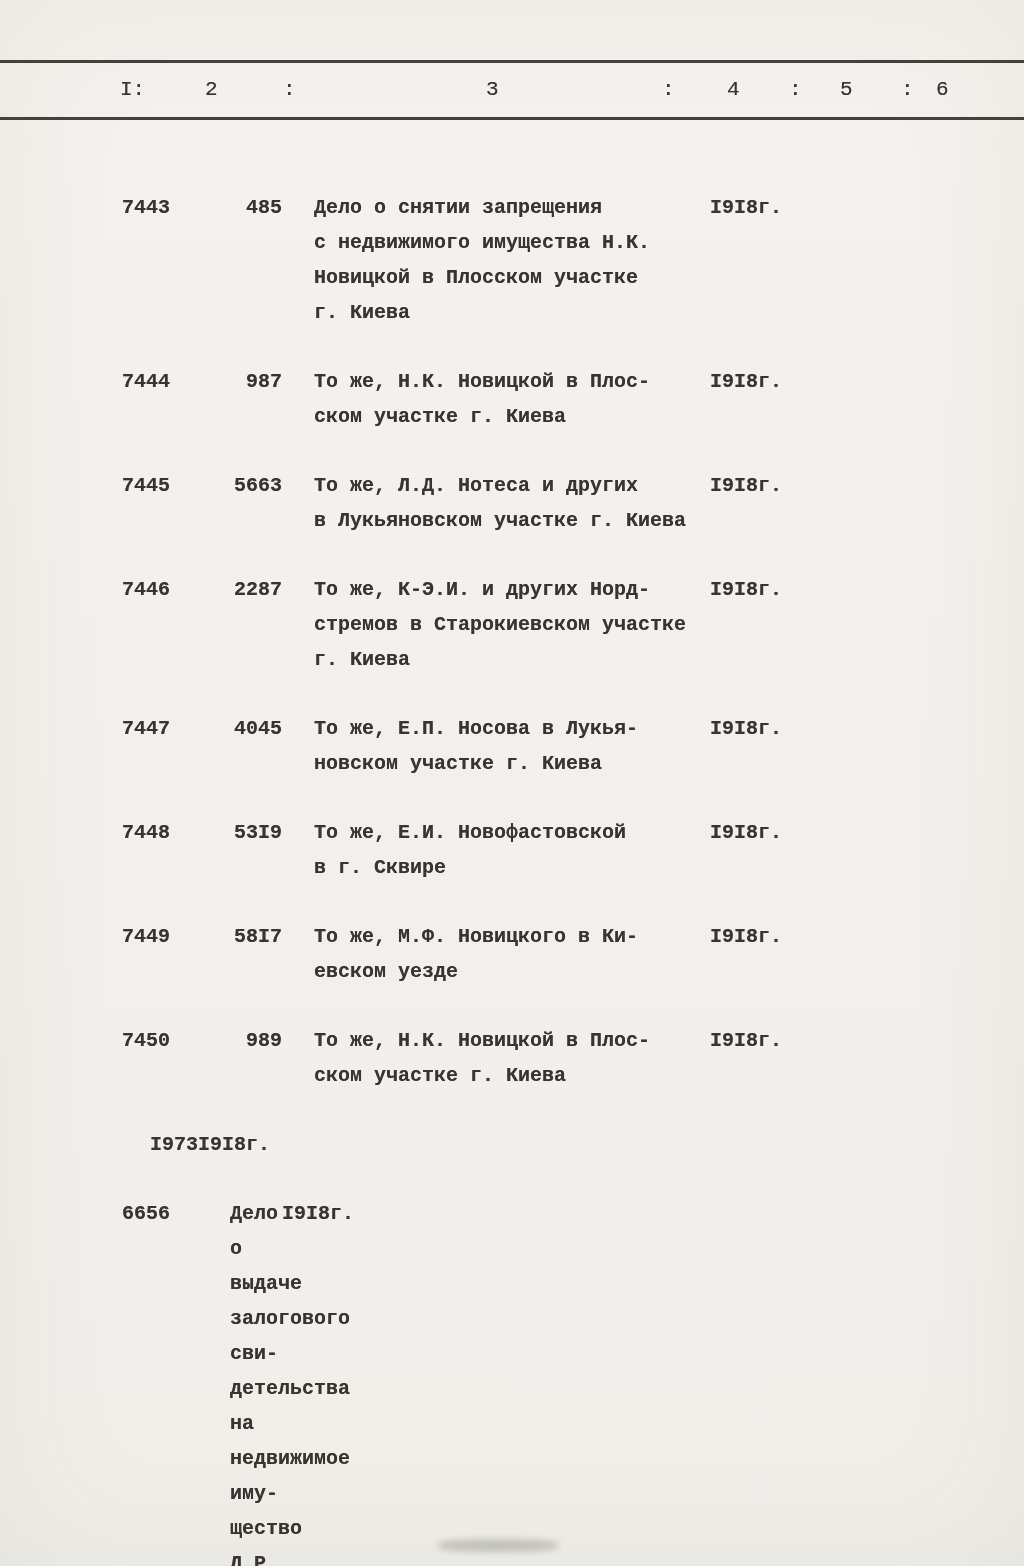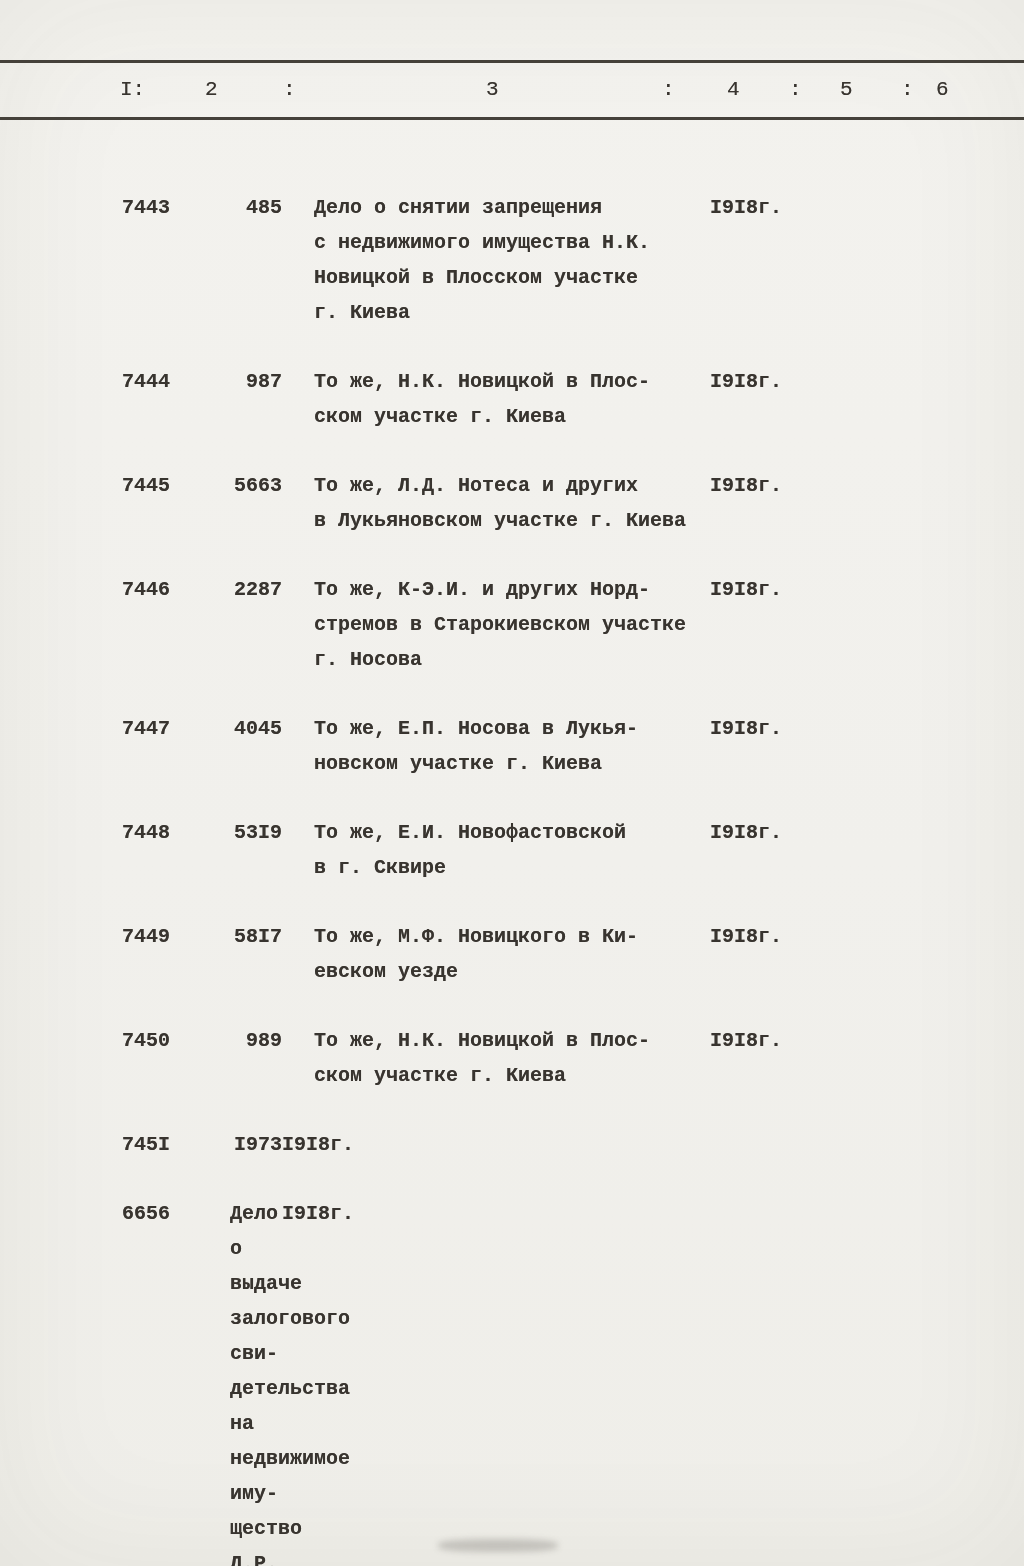--- a/index.html
+++ b/index.html
@@ -114,21 +114,21 @@
       <div class="c3">То же, Л.Д. Нотеса и других
 в Лукьяновском участке г. Киева</div>
       <div class="c4">I9I8г.</div>
     </div>
 
     <div class="row">
       <div class="c1">7446</div>
       <div class="c2">2287</div>
       <div class="c3">То же, К-Э.И. и других Норд-
 стремов в Старокиевском участке
-г. Носова</div>
+г. Киева</div>
       <div class="c4">I9I8г.</div>
     </div>
 
     <div class="row">
       <div class="c1">7447</div>
       <div class="c2">4045</div>
       <div class="c3">То же, Е.П. Носова в Лукья-
 новском участке г. Киева</div>
       <div class="c4">I9I8г.</div>
     </div>
@@ -151,21 +151,20 @@
 
     <div class="row">
       <div class="c1">7450</div>
       <div class="c2">989</div>
       <div class="c3">То же, Н.К. Новицкой в Плос-
 ском участке г. Киева</div>
       <div class="c4">I9I8г.</div>
     </div>
 
     <div class="row">
-      <div class="c1">745I</div>
       <div class="c2">I973</div>
       <div class="c4">I9I8г.</div>
     </div>
 
     <div class="row">
       <div class="c1">6656</div>
       <div class="c3">Дело о выдаче залогового сви-
 детельства на недвижимое иму-
 щество Л.Р. Нотеса и других в
 Лукьяновском участке г. Киева</div>

